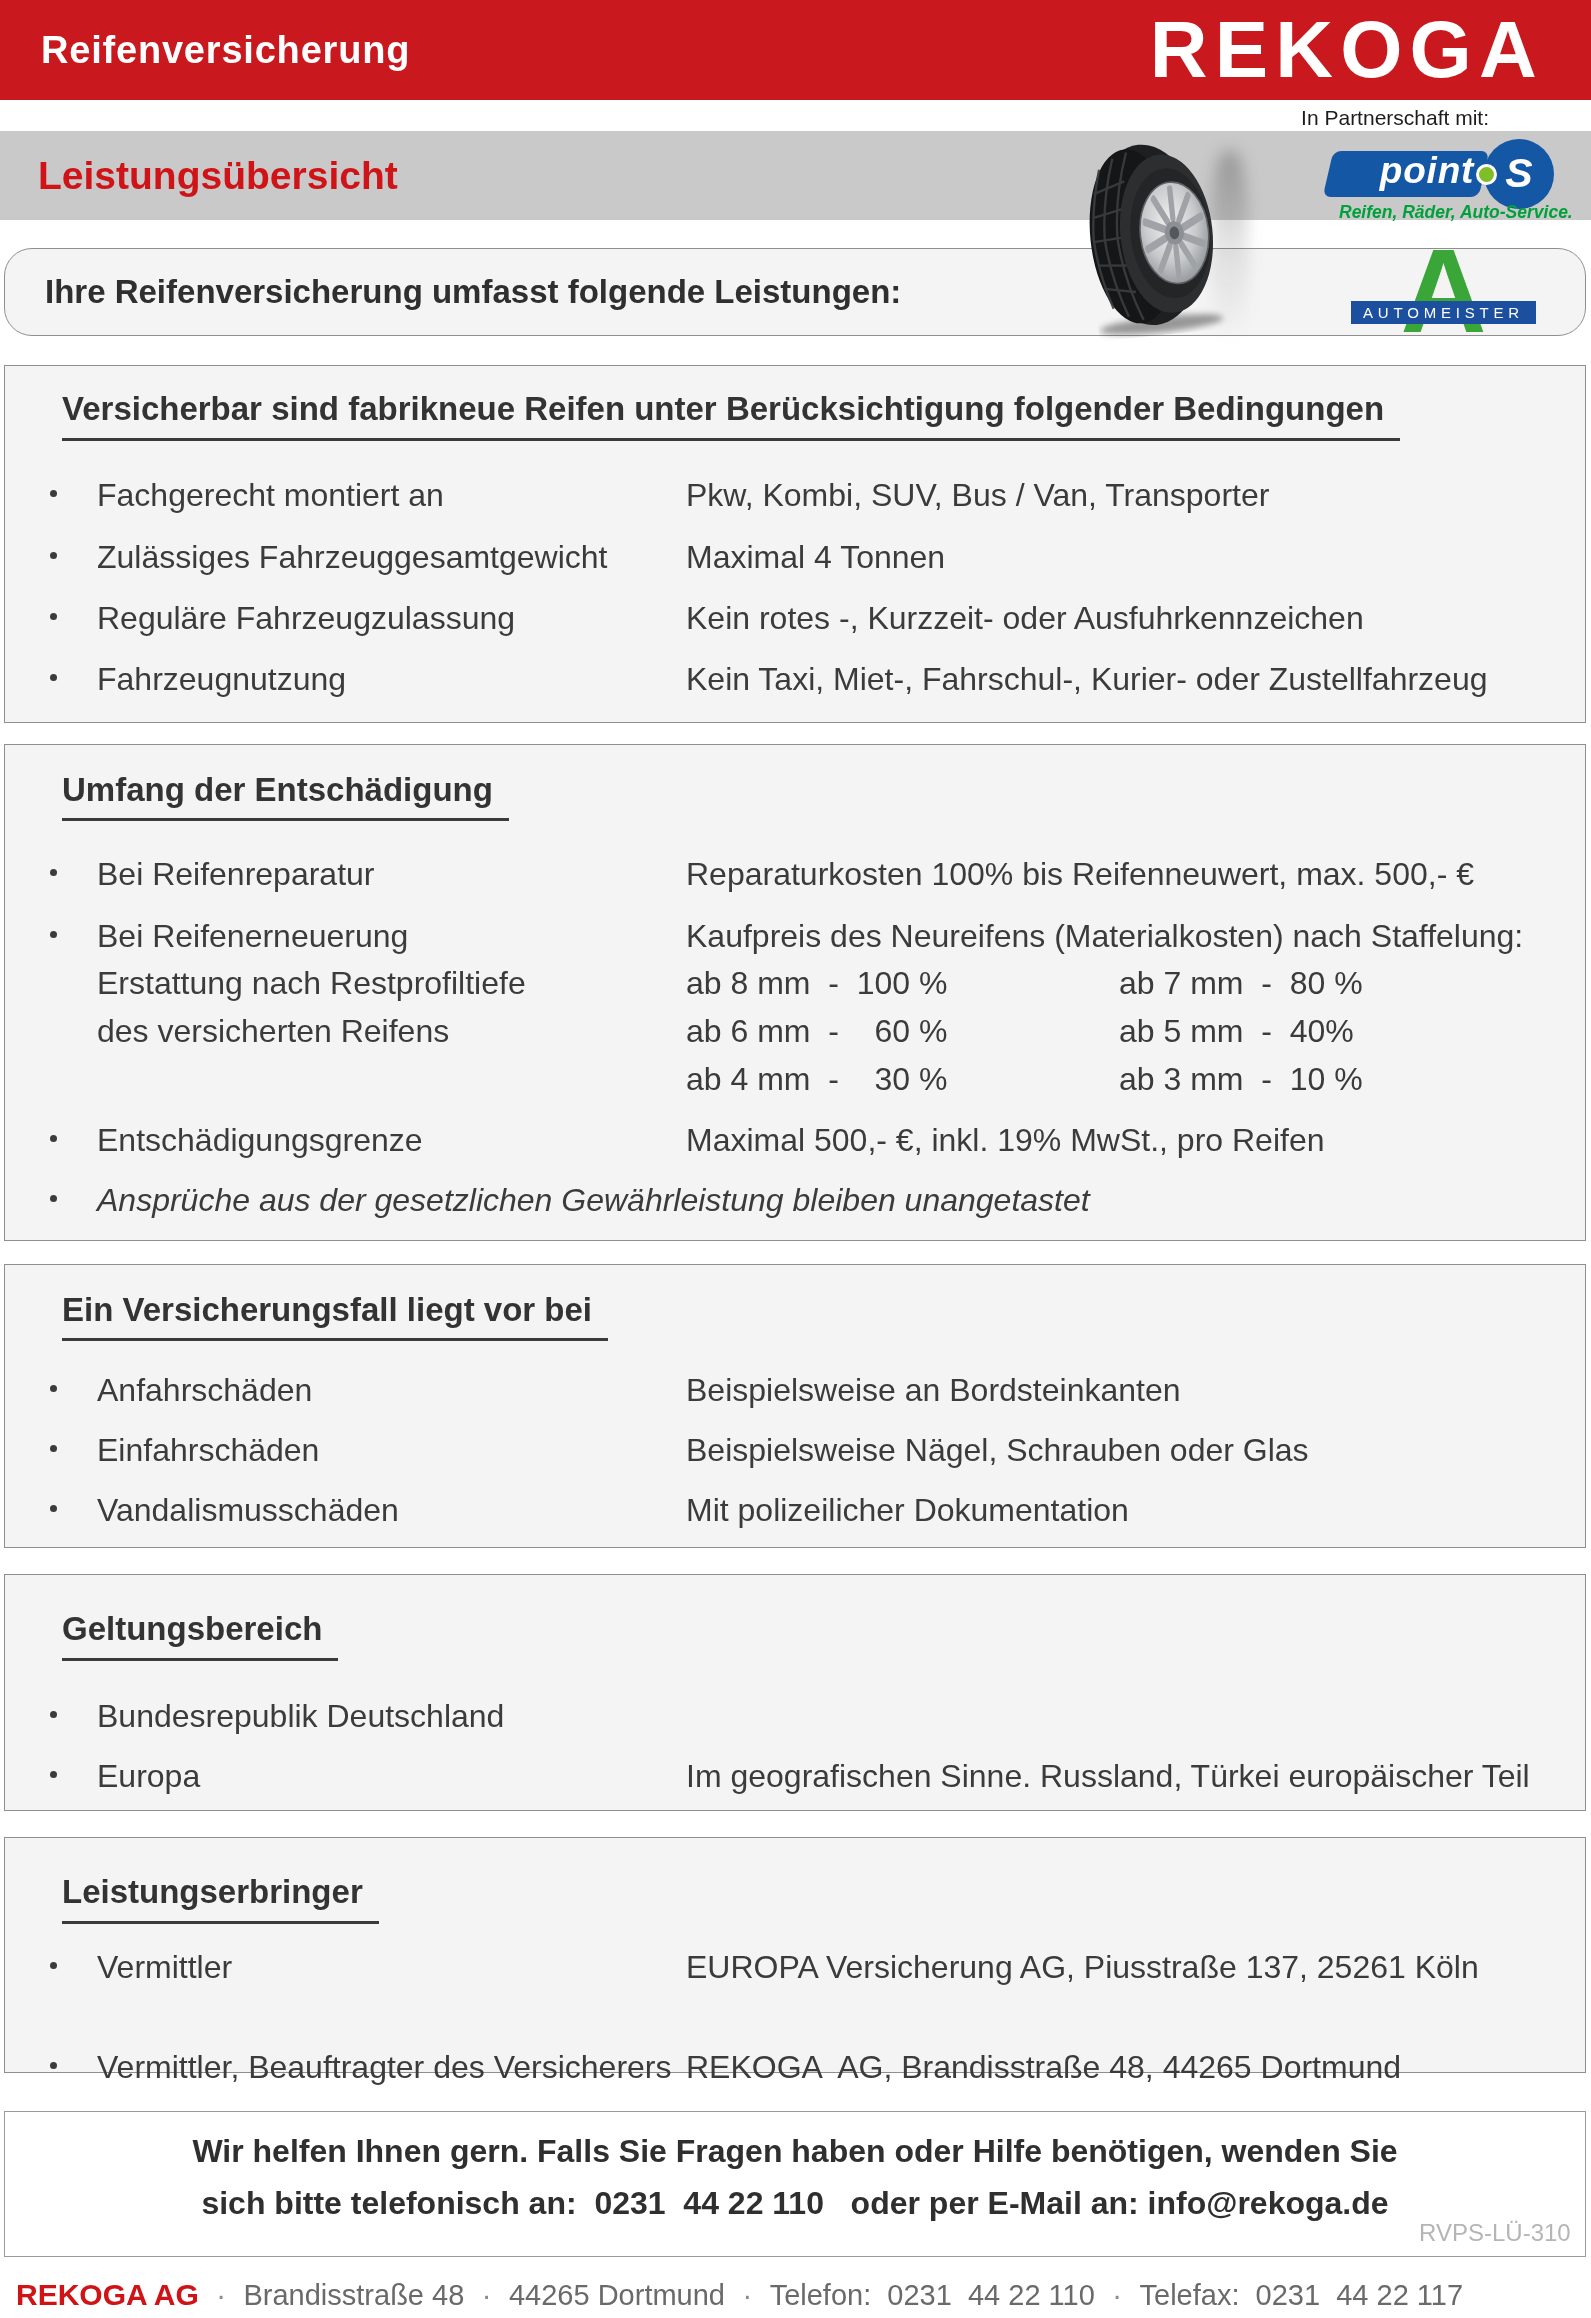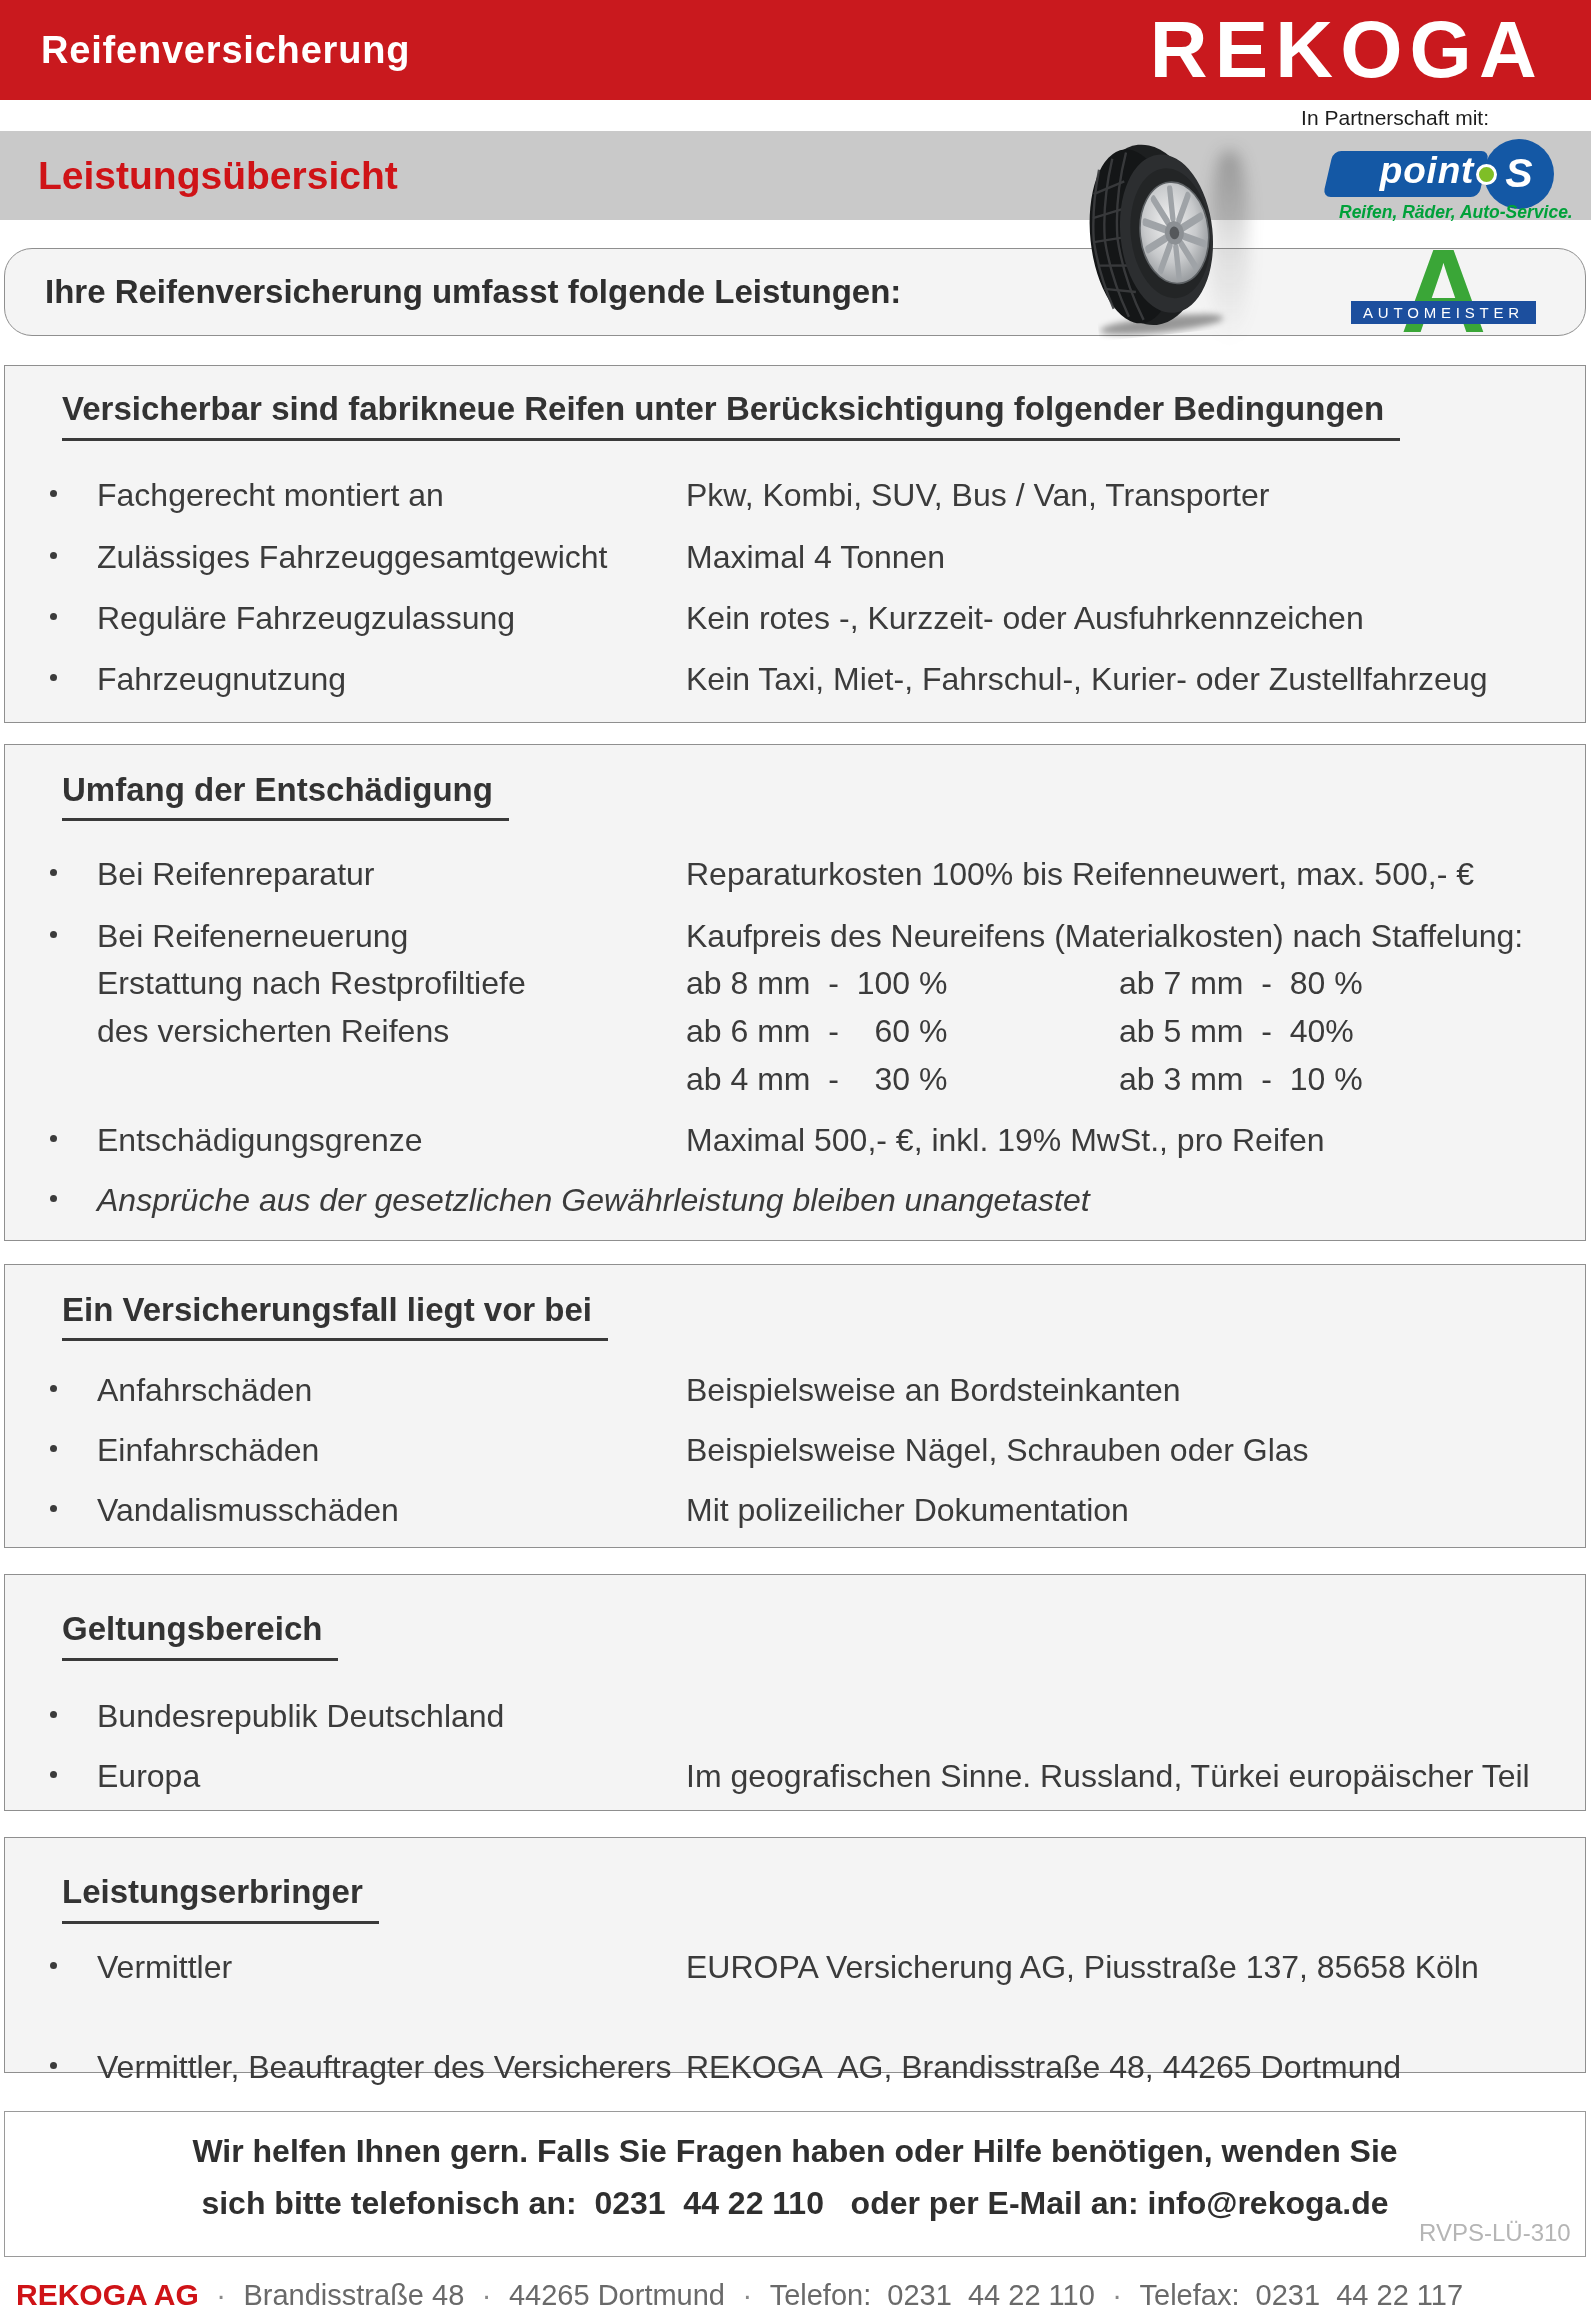--- a/index.html
+++ b/index.html
@@ -276,21 +276,21 @@
       <span class="term">Europa</span>
       <span class="def">Im geografischen Sinne. Russland, Türkei europäischer Teil</span>
     </div>
   </div>
 
   <div class="box" style="top:1837px;height:236px;">
     <div class="sec-title" style="top:35px;">Leistungserbringer</div>
     <div class="row" style="top:111px;">
       <span class="bullet"></span>
       <span class="term">Vermittler</span>
-      <span class="def">EUROPA Versicherung AG, Piusstraße 137, 85658 Köln</span>
+      <span class="def">EUROPA Versicherung AG, Piusstraße 137, 25261 Köln</span>
     </div>
     <div class="row" style="top:171px;margin-top:40px;">
       <span class="bullet"></span>
       <span class="term">Vermittler, Beauftragter des Versicherers</span>
       <span class="def">REKOGA  AG, Brandisstraße 48, 44265 Dortmund</span>
     </div>
   </div>
 
   <div class="box box-white" style="top:2111px;height:146px;">
     <div class="help-line" style="top:21px;">Wir helfen Ihnen gern. Falls Sie Fragen haben oder Hilfe benötigen, wenden Sie</div>

